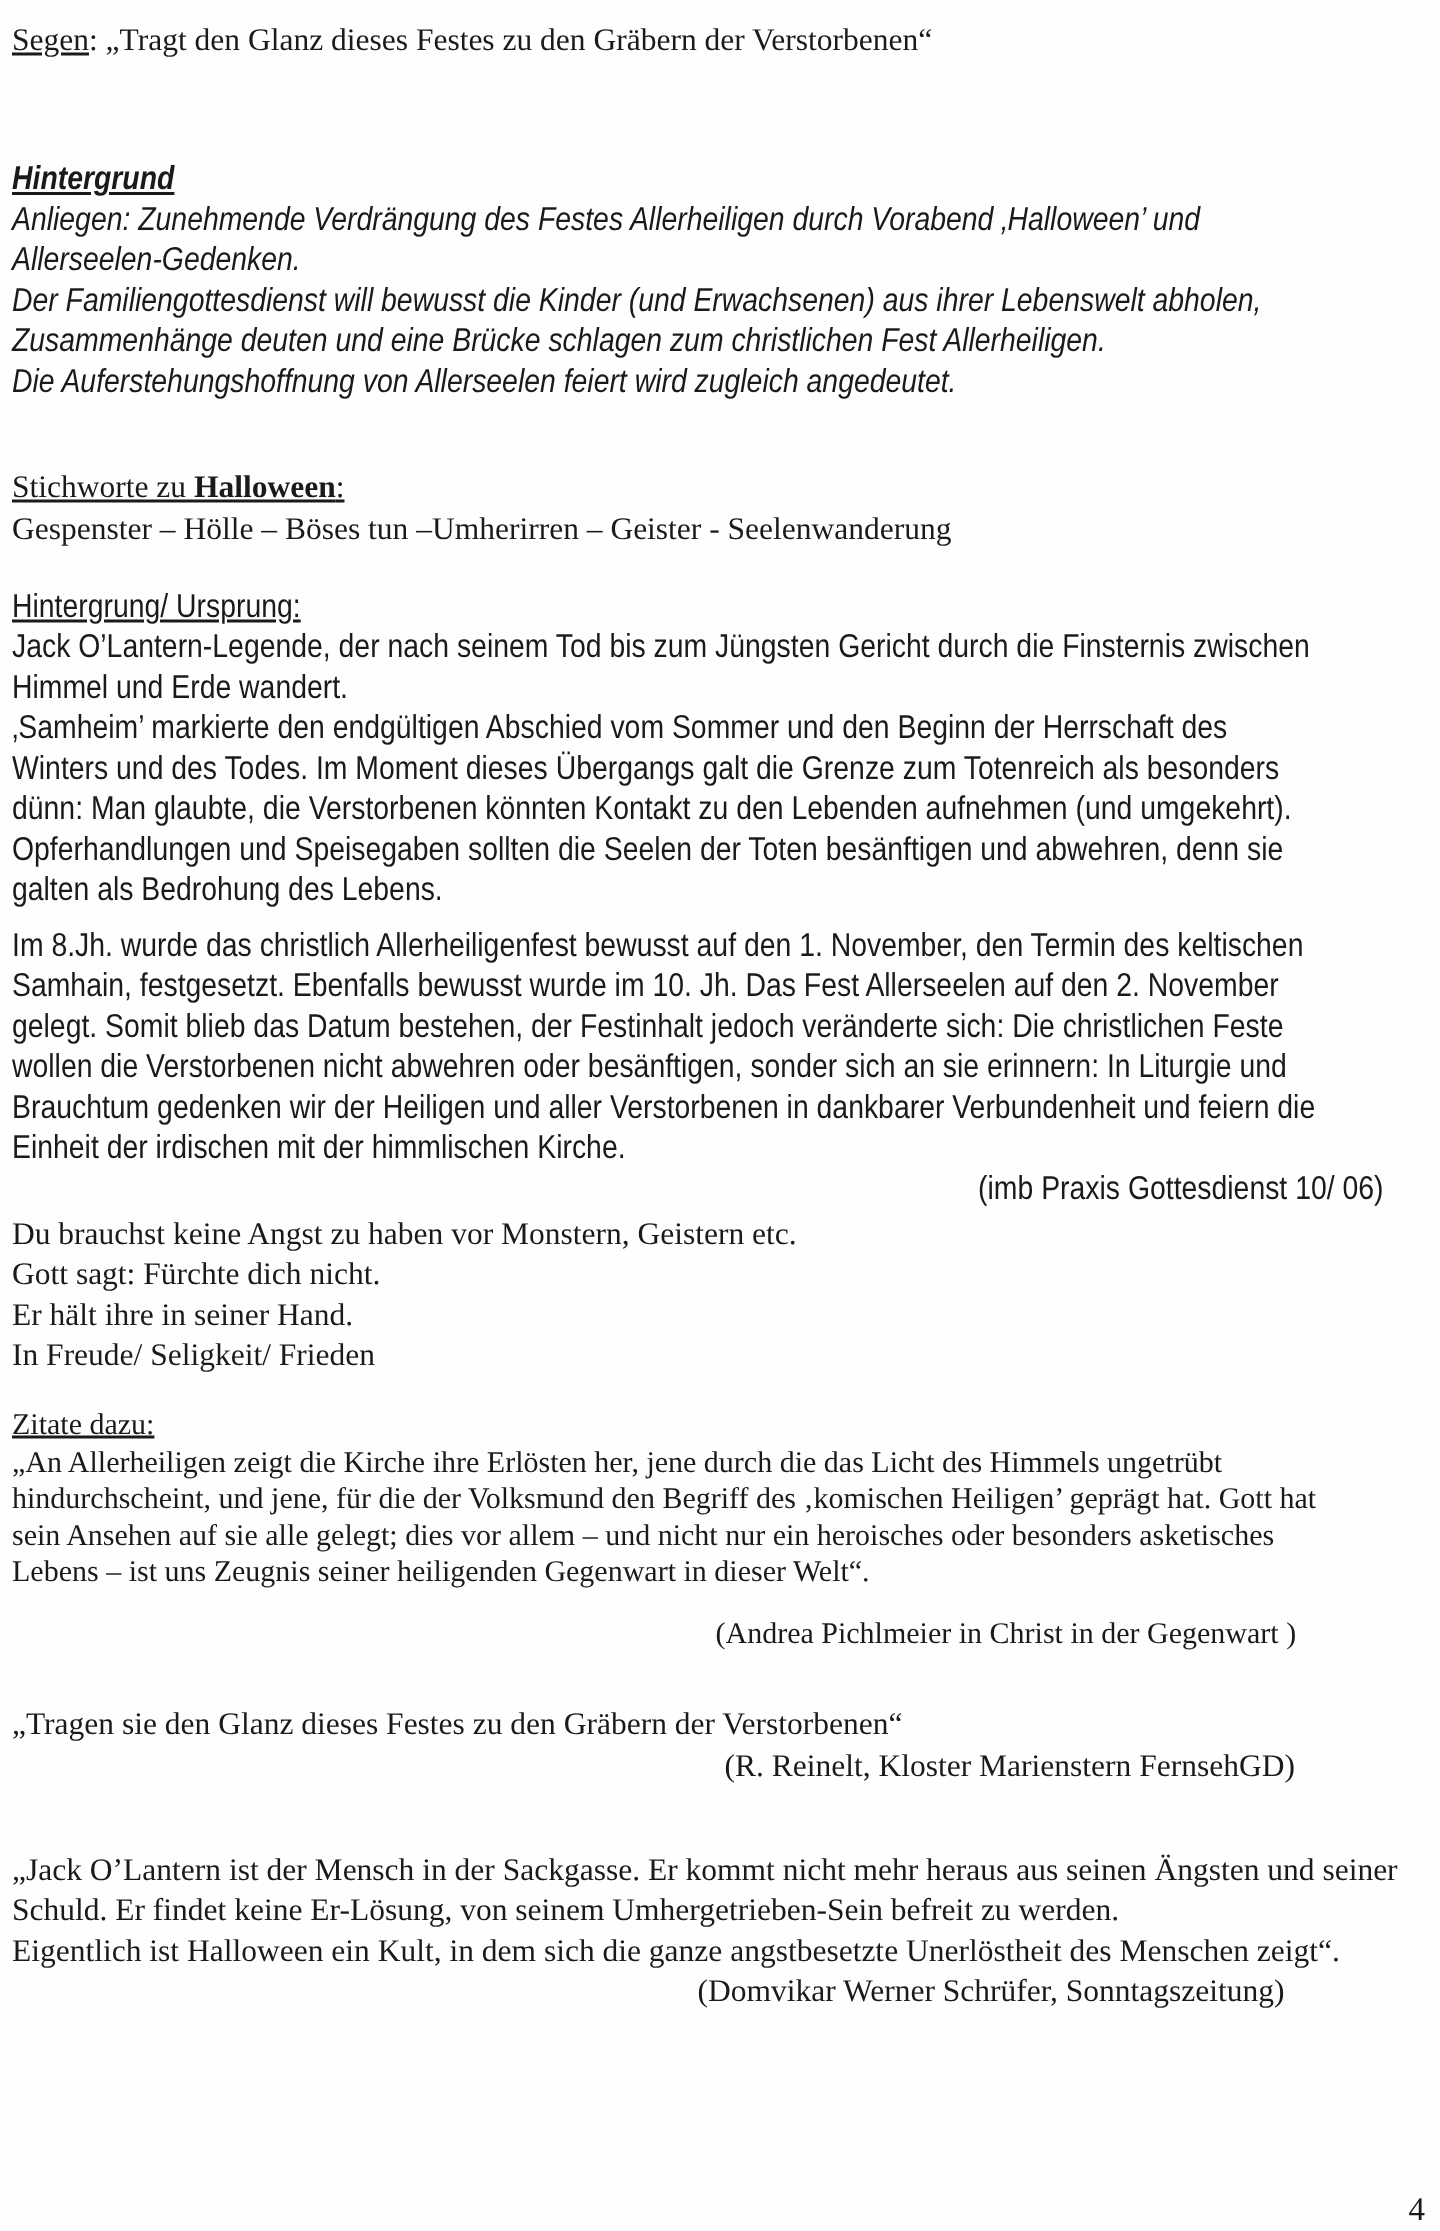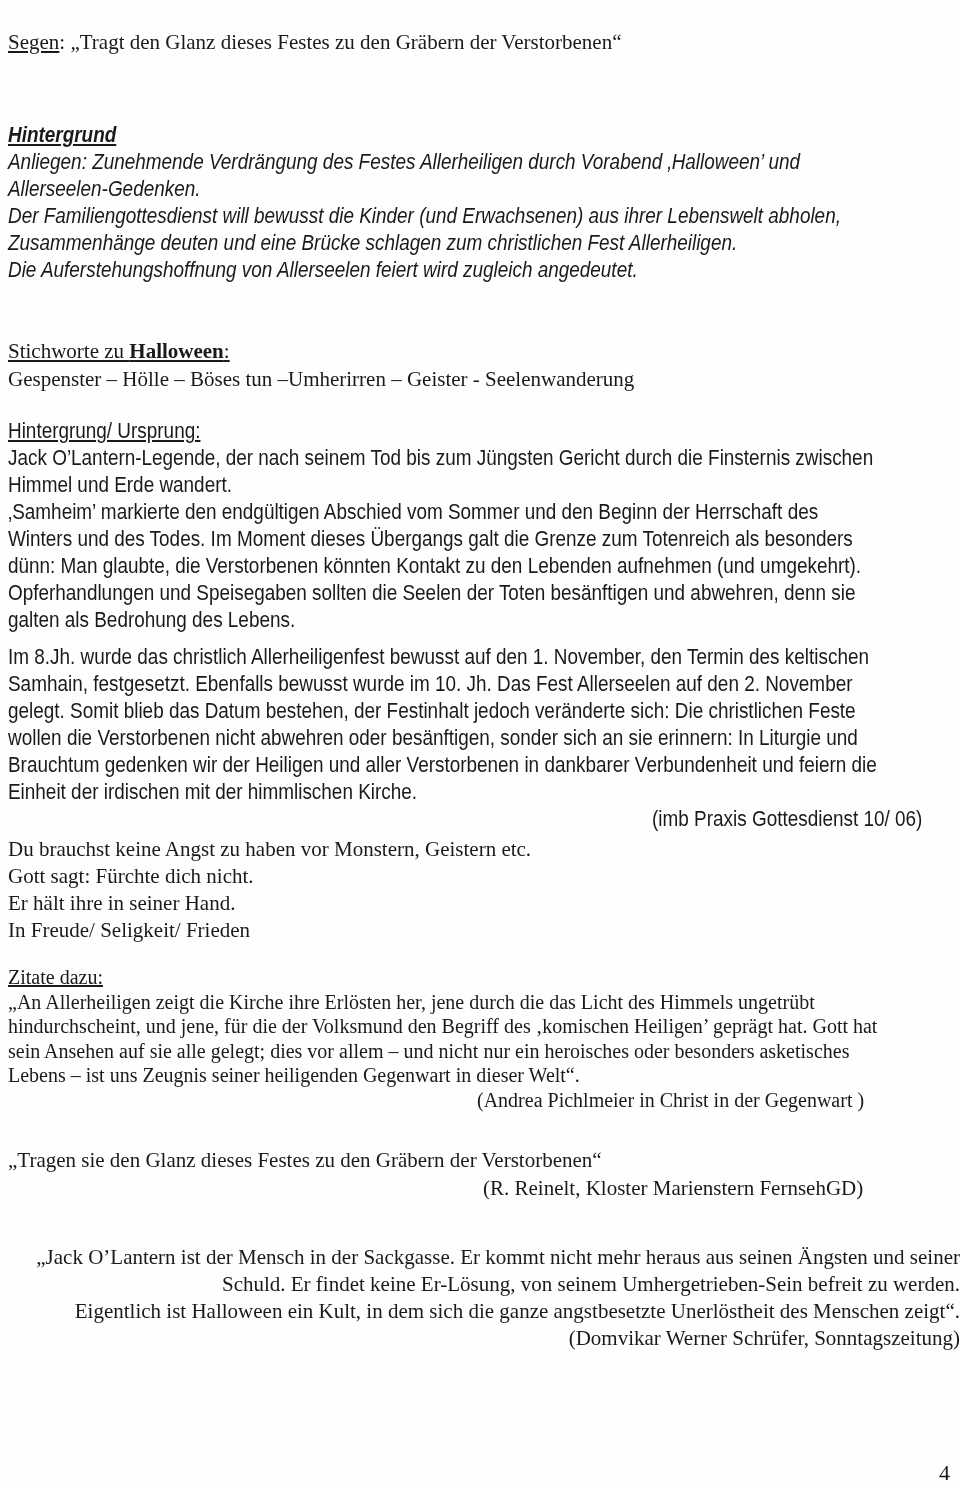--- a/index.html
+++ b/index.html
@@ -25,32 +25,32 @@
     transform:scaleX(0.86); transform-origin:0 0;
     width:116.3%;
   }
   .italic { font-style:italic; }
 
   .u { text-decoration:underline; }
   .b { font-weight:bold; }
 
   .indent-kinder { padding-left:202px; font-style:italic; }
   .attr-right { text-align:right; padding-right:44px; }
-  .attr-andrea { padding-left:469px; }
+  .attr-andrea { padding-left:469px;margin-top:16px; }
   .attr-reinelt { padding-left:475px; }
   .attr-domvikar { padding-left:457px; }
 
-  .m-segen { margin-top:22px; }
+  .m-segen { margin-top:6px; }
   .m-hintergrund { margin-top:65px; }
-  .m-stichworte { margin-top:54px; }
+  .m-stichworte { margin-top:43px; }
   .m-ursprung { margin-top:24px; }
   .m-botschaft { margin-top:4px; }
   .m-zitate { margin-top:21px; }
   .m-quote2 { margin-top:34px; }
-  .m-quote3 { margin-top:42px;text-align:right; }
+  .m-quote3 { margin-top:42px; }
   .spacer { height:10px; }
 
   .page-number {
     position:absolute; right:10px; top:1460px;
     font-family:"Liberation Serif", serif; font-size:22px;
   }
 </style>
 </head>
 <body>
 

